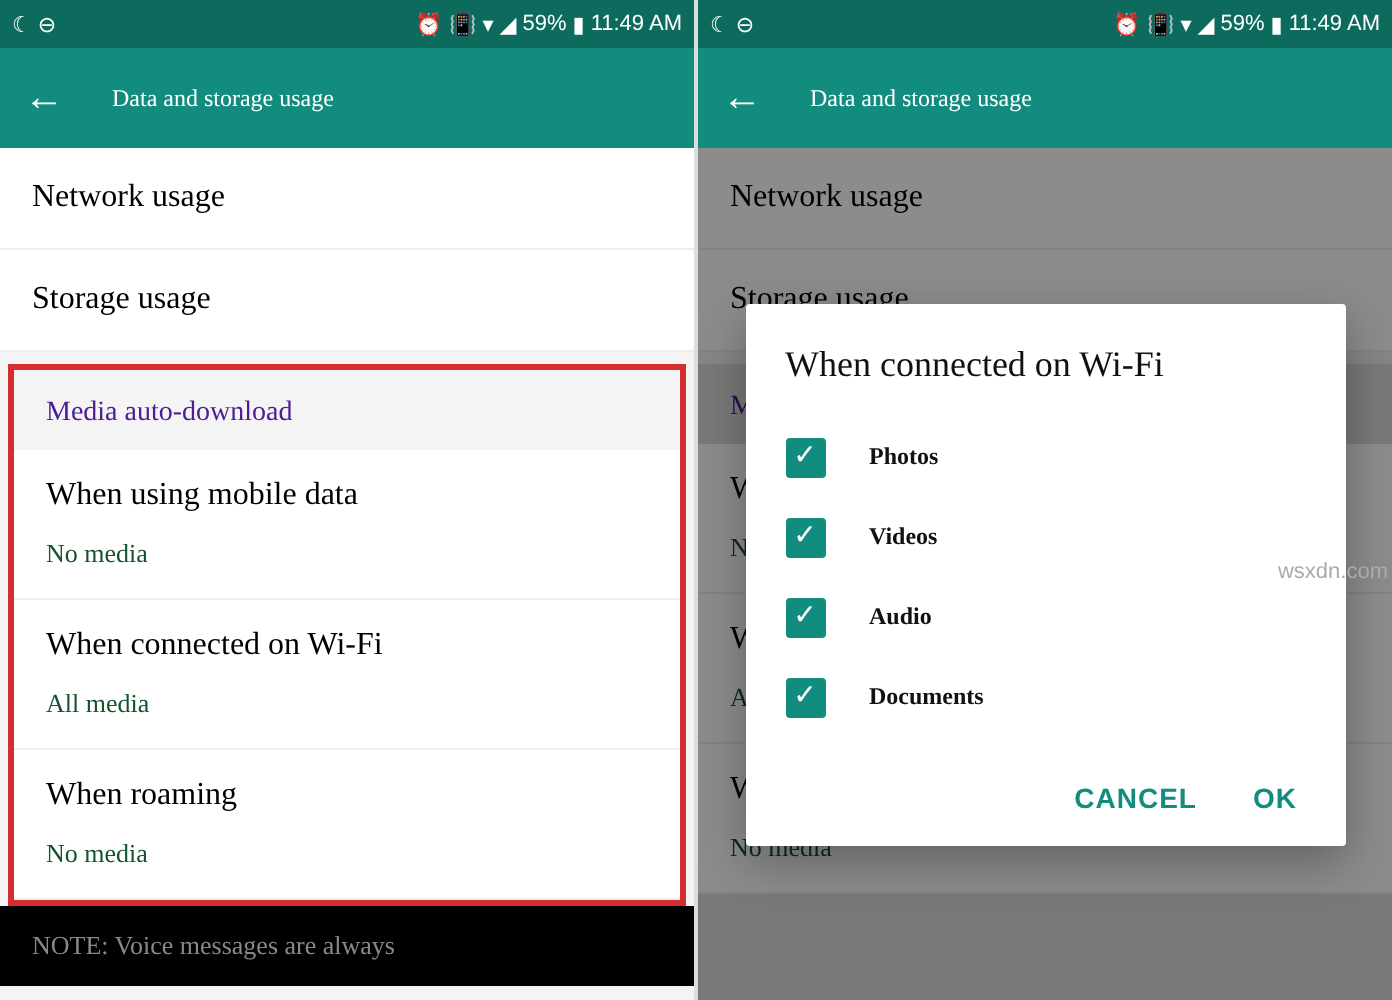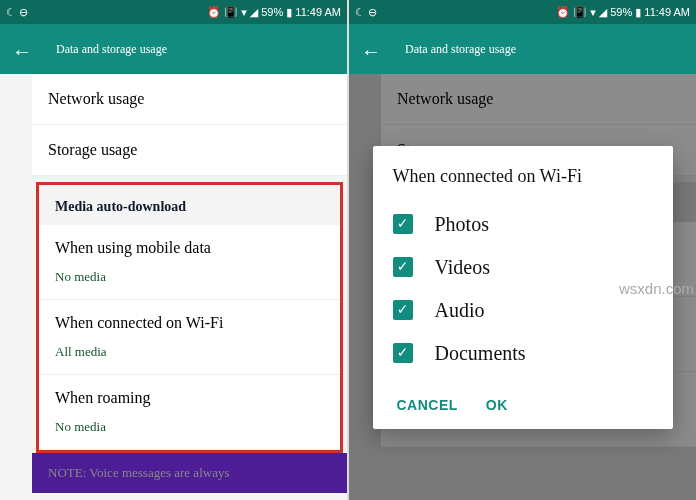--- a/index.html
+++ b/index.html
@@ -9,42 +9,42 @@
 
   .statusbar { background: #0d6b5e; color: #fff; height: 24px; display: flex; align-items: center; justify-content: space-between; padding: 0 6px; font-size: 11px; font-family: sans-serif; }
   .status-left { display: flex; gap: 3px; align-items: center; }
   .status-right { display: flex; gap: 3px; align-items: center; }
   .status-right span, .status-left span { display: inline-flex; align-items: center; }
 
   .titlebar { background: #128c7e; color: #fff; height: 50px; display: flex; align-items: center; padding: 0 12px; gap: 24px; font-family: 'Comic Sans MS', cursive; }
   .titlebar .back { font-size: 20px; }
   .titlebar .title { font-size: 12px; font-weight: normal; }
 
-  .content { flex: 1; background: #f4f4f4; overflow: hidden; position: relative; padding-left: 32px; }
+  .content { flex: 1; background: #f4f4f4; overflow: hidden; position: relative; }
   .list-item { background: #fff; padding: 14px 16px; font-size: 16px; font-family: 'Comic Sans MS', cursive; border-bottom: 1px solid #eee; }
   .list-item.tall { padding: 16px 16px; }
   .list-item .sub { color: #14532d; font-size: 13px; margin-top: 12px; }
-  .section-header { color: #0f172a; font-size: 14px; font-family: 'Comic Sans MS', cursive; padding: 14px 16px 10px; font-weight: bold; }
-  .note { color: #888; font-size: 13px; font-family: 'Comic Sans MS', cursive; padding: 12px 16px; background: #4c1d95; }
+  .section-header { color: #4c1d95; font-size: 14px; font-family: 'Comic Sans MS', cursive; padding: 14px 16px 10px; }
+  .note { color: #888; font-size: 13px; font-family: 'Comic Sans MS', cursive; padding: 12px 16px; background: #000000; }
 
   .spacer { height: 6px; background: #f4f4f4; }
 
   .redbox { border: 3px solid #d32f2f; margin: 0 4px; }
 
   
   .scrim { position: absolute; inset: 0; background: rgba(0,0,0,0.45); display: flex; align-items: center; justify-content: center; pointer-events: none; }
   .dialog { background: #fff; width: 300px; border-radius: 2px; padding: 20px 20px 8px 20px; box-shadow: 0 8px 24px rgba(0,0,0,0.3); pointer-events: auto; font-family: 'Comic Sans MS', cursive; }
   .dialog-title { font-size: 18px; color: #111; margin-bottom: 16px; }
   .check-row { display: flex; align-items: center; gap: 22px; padding: 10px 0; }
   .checkbox { width: 20px; height: 20px; background: #128c7e; border-radius: 2px; display: flex; align-items: center; justify-content: center; color: #fff; font-size: 14px; line-height: 1; }
-  .check-label { font-size: 20px; color: #111; }
-  .dialog-actions { display: flex; justify-content: flex-start; gap: 28px; margin-top: 14px; padding: 8px 4px; }
+  .check-label { font-size: 12px; color: #111; font-weight: bold; }
+  .dialog-actions { display: flex; justify-content: flex-end; gap: 28px; margin-top: 14px; padding: 8px 4px; }
   .dialog-btn { color: #128c7e; font-size: 14px; font-weight: bold; font-family: sans-serif; letter-spacing: 0.5px; }
 
-  .watermark { position: absolute; right: 2px; top: 280px; color: #aaa; font-size: 15px; font-family: sans-serif; }
+  .watermark { position: absolute; right: 2px; top: 280px; color: #aaa; font-size: 11px; font-family: sans-serif; }
 
   .dim-content { filter: brightness(1); }
   .right .content { background: #ddd; }
   .right .list-item { background: #fff; }
 </style>
 </head>
 <body>
 
 <div class="container">
 

